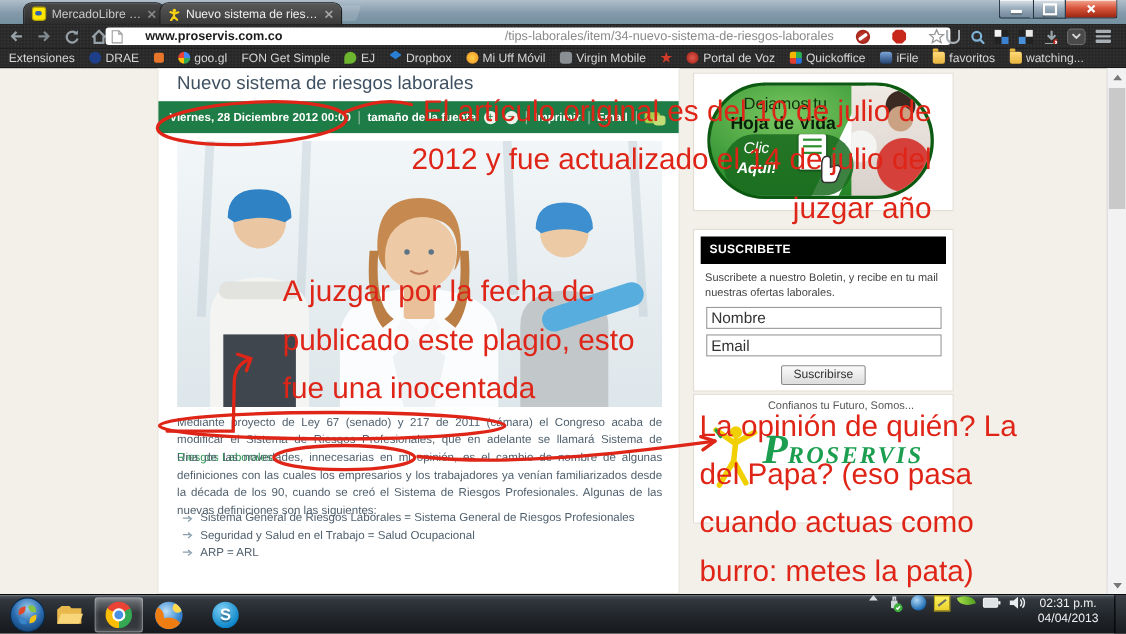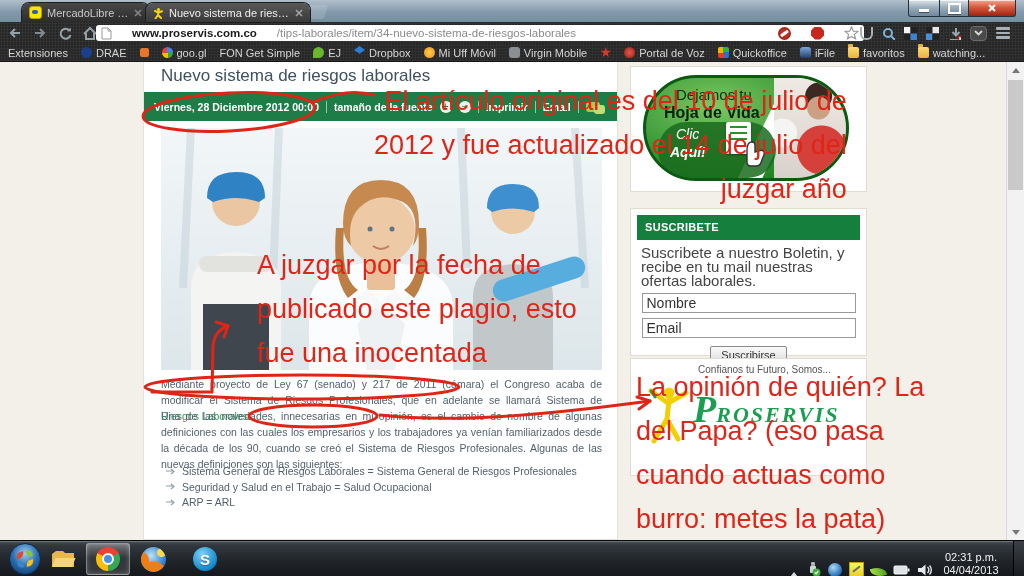--- a/index.html
+++ b/index.html
@@ -32,21 +32,21 @@
   .wc .box{width:9px;height:7px;border:2px solid #fff;box-shadow:0 1px 1px rgba(0,0,0,.4);}
 
   
   .toolbar{position:absolute;top:22px;left:0;width:100%;height:22px;background:#262626;
     background-image:radial-gradient(rgba(255,255,255,.06) 1px,transparent 1.3px);background-size:3px 3px;}
   .navbtns{position:absolute;left:4px;top:2px;display:flex;gap:3px;}
   .navbtn{width:22px;height:18px;display:flex;align-items:center;justify-content:center;border-radius:3px;}
   .omnibox{position:absolute;left:96px;top:3px;width:758px;height:16px;background:#fff;
     border-radius:3px;display:flex;align-items:center;padding:0 5px;font-size:11.5px;gap:20px;}
   .omnibox .domain{color:#1b1b1b;font-weight:bold;white-space:nowrap;}
-  .omnibox .path{color:#8a8a8a;white-space:nowrap;overflow:hidden;text-overflow:ellipsis;flex:1;}
+  .omnibox .path{color:#8a8a8a;white-space:nowrap;overflow:hidden;text-overflow:ellipsis;flex:1;text-align:right;}
   .ob-block{width:13px;height:13px;border-radius:50%;background:radial-gradient(#d04438,#8d1408);position:relative;flex:none;}
   .ob-block::after{content:"";position:absolute;left:2px;top:5px;width:9px;height:3px;background:#fff;transform:rotate(-35deg);border-radius:1px;}
   .ob-abp{width:13px;height:13px;background:#c8271c;flex:none;
     clip-path:polygon(30% 0,70% 0,100% 30%,100% 70%,70% 100%,30% 100%,0 70%,0 30%);}
   .extbtns{position:absolute;left:860px;top:2px;display:flex;gap:9px;align-items:center;height:18px;}
   .u-icon{width:9px;height:11px;border:2.5px solid #a9b0b5;border-top:none;border-radius:0 0 6px 6px;}
   .chk{width:13px;height:13px;}
   .menu-icon{display:flex;flex-direction:column;gap:2px;}
   .menu-icon i{width:14px;height:2.5px;background:#a9b0b5;border-radius:1px;}
   .clockext{width:15px;height:13px;border-radius:4px;background:#4a4a4a;border:1px solid #6b6b6b;display:flex;align-items:center;justify-content:center;}
@@ -108,23 +108,23 @@
       linear-gradient(#efe9e4,#d9d1cb);}
   .pill .t1{position:absolute;left:30px;top:8px;font-size:15px;color:#10300f;}
   .pill .t2{position:absolute;left:18px;top:26px;font-size:16px;font-weight:bold;color:#071f09;}
   .pill .blob{position:absolute;left:12px;top:44px;width:118px;height:56px;background:#1a6b1e;border-radius:30px;opacity:.85;}
   .pill .c1{position:absolute;left:30px;top:48px;font-size:14px;font-style:italic;color:#fff;}
   .pill .c2{position:absolute;left:24px;top:66px;font-size:14px;font-style:italic;font-weight:bold;color:#fff;}
   .pill .doc{position:absolute;left:80px;top:44px;width:25px;height:32px;background:#fff;border-radius:2px;
     box-shadow:inset 0 -4px 0 #fff, 0 1px 2px rgba(0,0,0,.4);}
   .pill .doc i{display:block;height:2px;background:#2c8f2e;margin:4px 4px 0;}
   .card-sub{left:630px;top:146px;width:237px;height:148px;}
-  .sub-head{margin:6px;height:25px;background:#15803d;color:#fff;font-size:11px;font-weight:bold;
+  .sub-head{margin:6px;height:25px;background:#000000;color:#fff;font-size:11px;font-weight:bold;
     line-height:25px;padding-left:8px;letter-spacing:.3px;}
-  .sub-body{margin:2px 10px;font-size:15px;line-height:14px;color:#444;}
+  .sub-body{margin:2px 10px;font-size:10px;line-height:14px;color:#444;}
   .sub-input{display:block;width:204px;margin:5px auto 0;height:16px;border:1px solid #999;
     font-size:14px;padding:1px 4px;color:#333;font-family:"Liberation Sans",sans-serif;}
   .sub-btn{display:block;margin:8px auto 0;font-size:11px;padding:2px 10px;color:#333;
     background:linear-gradient(#fafafa,#dcdcdc);border:1px solid #8a8a8a;border-radius:2px;
     font-family:"Liberation Sans",sans-serif;}
   .card-logo{left:630px;top:296px;width:237px;height:118px;}
   .tagline{text-align:center;font-size:10px;color:#555;padding-top:5px;padding-left:32px;}
   .logo-fig{position:absolute;left:14px;top:26px;}
   .logo-text{position:absolute;left:62px;top:28px;font-family:"Liberation Serif",serif;
     font-style:italic;font-weight:bold;color:#1b9e50;white-space:nowrap;}
@@ -161,21 +161,21 @@
   .ff{width:25px;height:25px;border-radius:50%;position:relative;overflow:hidden;
     background:radial-gradient(circle at 40% 35%,#bfe0f7,#3f8dd4 55%,#1a4f8f);}
   .ff::after{content:"";position:absolute;inset:0;border-radius:50%;
     background:
      radial-gradient(circle at 82% 22%,#ffd84d 0 4px,transparent 5px),
      radial-gradient(circle at 50% 112%,#f07d12 0 13px,transparent 14px),
      radial-gradient(circle at -6% 55%,#f07d12 0 9px,transparent 10px);}
   .skype{width:24px;height:24px;border-radius:50%;background:radial-gradient(circle at 38% 30%,#7fd0f5,#0a84c8 75%);
     color:#fff;font-weight:bold;font-size:15px;display:flex;align-items:center;justify-content:center;
     text-shadow:0 1px 1px rgba(0,0,0,.35);}
-  .tray{position:absolute;right:0;top:0;height:36px;display:flex;align-items:flex-end;gap:7px;padding-right:0;}
+  .tray{position:absolute;right:0;top:0;height:36px;display:flex;align-items:flex-start;gap:7px;padding-right:0;}
   .tri-hidden{width:0;height:0;border-left:4px solid transparent;border-right:4px solid transparent;border-bottom:5px solid #d7dce0;}
   .tnote{width:13px;height:13px;background:linear-gradient(#fff45e,#e8cf2c);border:1px solid #b7a31a;position:relative;}
   .tnote::after{content:"";position:absolute;left:2px;top:5px;width:9px;height:2px;background:#6b6b6b;transform:rotate(-38deg);}
   .bluesphere{width:14px;height:14px;border-radius:50%;background:radial-gradient(circle at 38% 32%,#aed7f5,#1565ad 75%);}
   .leaf{width:15px;height:10px;background:linear-gradient(100deg,#a8e04a,#4f9f1f);border-radius:0 90% 0 90%;transform:rotate(-18deg);}
   .tclock{width:62px;color:#f2f2f2;font-size:11px;line-height:13px;text-align:center;padding-top:2px;}
   .showdesk{width:10px;height:36px;border-left:1px solid #000;background:linear-gradient(#3a4046,#181b1f);margin-left:4px;}
 </style>
 </head>
 <body>

